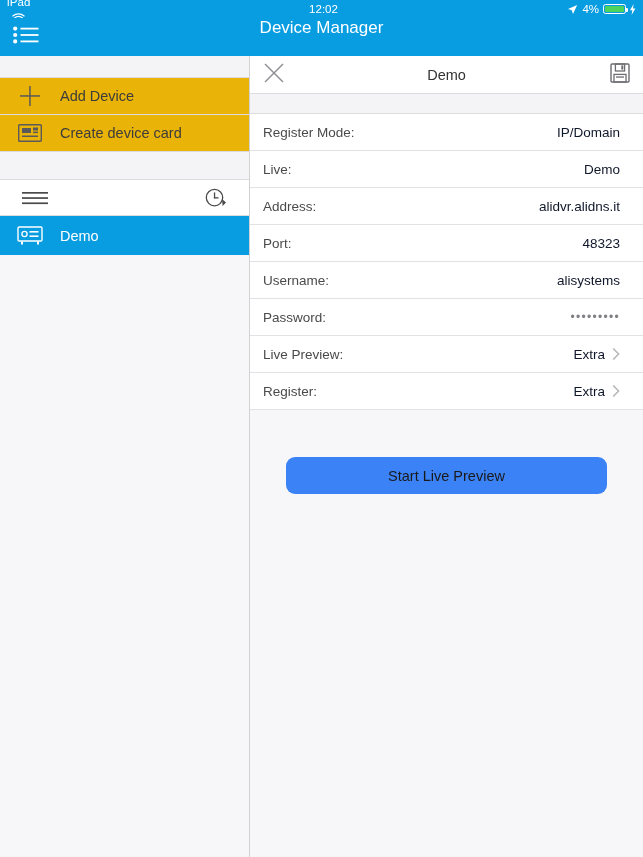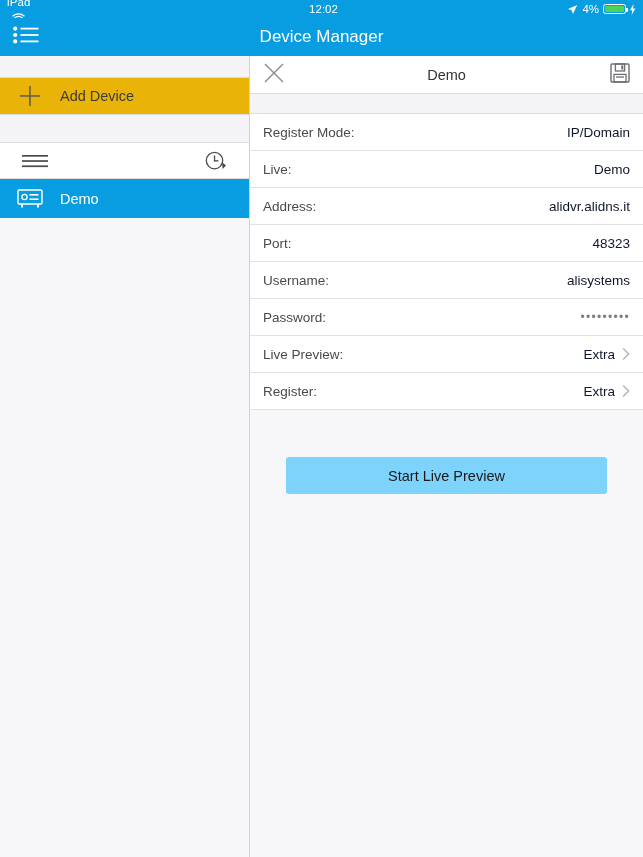--- a/index.html
+++ b/index.html
@@ -35,21 +35,21 @@
   .batt::after {
     content:""; position:absolute; right:-3px; top:3px;
     width:2px; height:4px; background:#fff; border-radius:0 1px 1px 0;
   }
   .batt i { display:block; position:absolute; left:1px; top:1px; bottom:1px;
     width:19px; background:#4cd35e; border-radius:1px; }
 
   
   .navbar {
     height:38px; background:#089ce0; color:#fff;
-    display:flex; align-items:center; position:relative;
+    display:flex; position:relative;
   }
   .nav-menu-btn {
     width:52px; height:38px; display:flex; align-items:center; justify-content:center;
     cursor:pointer;
   }
   .nav-title {
     position:absolute; left:0; right:0; text-align:center;
     font-size:17px; font-weight:400; pointer-events:none;
   }
 
@@ -94,33 +94,33 @@
     font-size:14.5px; color:#333; pointer-events:none;
   }
   .dt-save { width:46px; height:38px; display:flex; align-items:center; justify-content:center;
     margin-left:auto; cursor:pointer; position:relative; z-index:2; }
 
   .dt-band { height:20px; background:#f4f4f6; border-bottom:1px solid #dcdcde; }
 
   
   .frow {
     height:37px; background:#fff; display:flex; align-items:center;
-    padding:0 13px 0 13px; border-bottom:1px solid #e2e2e4; cursor:pointer;
+    padding:0 23px 0 13px; border-bottom:1px solid #e2e2e4; cursor:pointer;
   }
   .frow .f-label { font-size:13.5px; color:#4a4a4a; }
   .frow .f-value {
     margin-left:auto; font-size:13.5px; color:#0f172a; text-align:right;
   }
   .frow .f-value.pw { letter-spacing:1.3px; color:#7e7e83; font-size:12px; }
   .frow .chev { margin-left:7px; display:flex; align-items:center; }
 
   .dt-body-pad { height:47px; background:#f7f7f9; }
   .btn-wrap { padding:0 36px; background:#f7f7f9; }
   .start-btn {
-    width:100%; height:37px; background:#7dd3fc; border:none; border-radius:3px;
+    width:100%; height:37px; background:#3b82f6; border:none; border-radius:9px;
     font-family:"Liberation Sans", sans-serif; font-size:14.5px; color:#1a1a1a;
     cursor:pointer; display:flex; align-items:center; justify-content:center;
   }
   .filler { flex:1; background:#f7f7f9; }
 </style>
 </head>
 <body>
 
 <div class="app">
 
@@ -179,20 +179,32 @@
       <div class="sb-row">
         <span class="ico">
           <svg width="22" height="22" viewBox="0 0 22 22">
             <rect x="10.2" y="1" width="1.5" height="20" fill="#5a5a5a"></rect>
             <rect x="1" y="10.2" width="20" height="1.5" fill="#5a5a5a"></rect>
           </svg>
         </span>
         <span class="lbl">Add Device</span>
       </div>
 
+      <div class="sb-row">
+        <span class="ico">
+          <svg width="24" height="18" viewBox="0 0 24 18">
+            <rect x="0.7" y="0.7" width="22.6" height="16.6" rx="1" fill="none" stroke="#5a5a5a" stroke-width="1.4"></rect>
+            <rect x="4" y="4" width="9" height="5" fill="#5a5a5a"></rect>
+            <rect x="15" y="3.5" width="5" height="3" fill="#5a5a5a"></rect>
+            <rect x="15" y="7.6" width="5" height="1.5" fill="#5a5a5a"></rect>
+            <rect x="4" y="11.5" width="16" height="1.5" fill="#5a5a5a"></rect>
+          </svg>
+        </span>
+        <span class="lbl">Create device card</span>
+      </div>
 
       <div class="sb-gap"></div>
 
       <div class="sb-toolbar">
         <span class="tb-btn">
           <svg width="26" height="14" viewBox="0 0 26 14">
             <rect x="0" y="1" width="26" height="1.7" fill="#4a4a4a"></rect>
             <rect x="0" y="6.2" width="26" height="1.7" fill="#4a4a4a"></rect>
             <rect x="0" y="11.4" width="26" height="1.7" fill="#4a4a4a"></rect>
           </svg>

